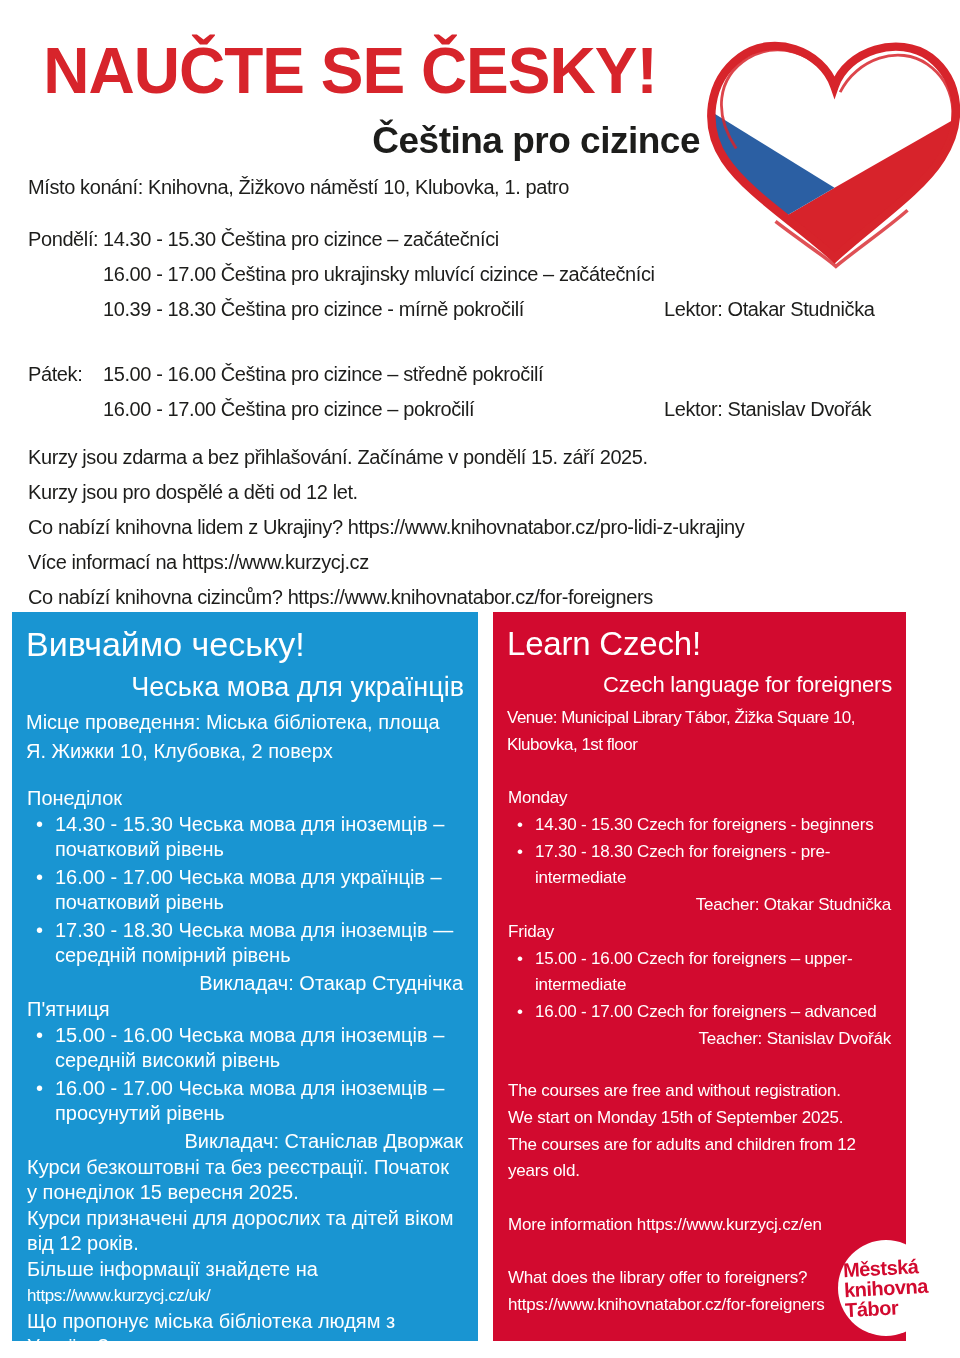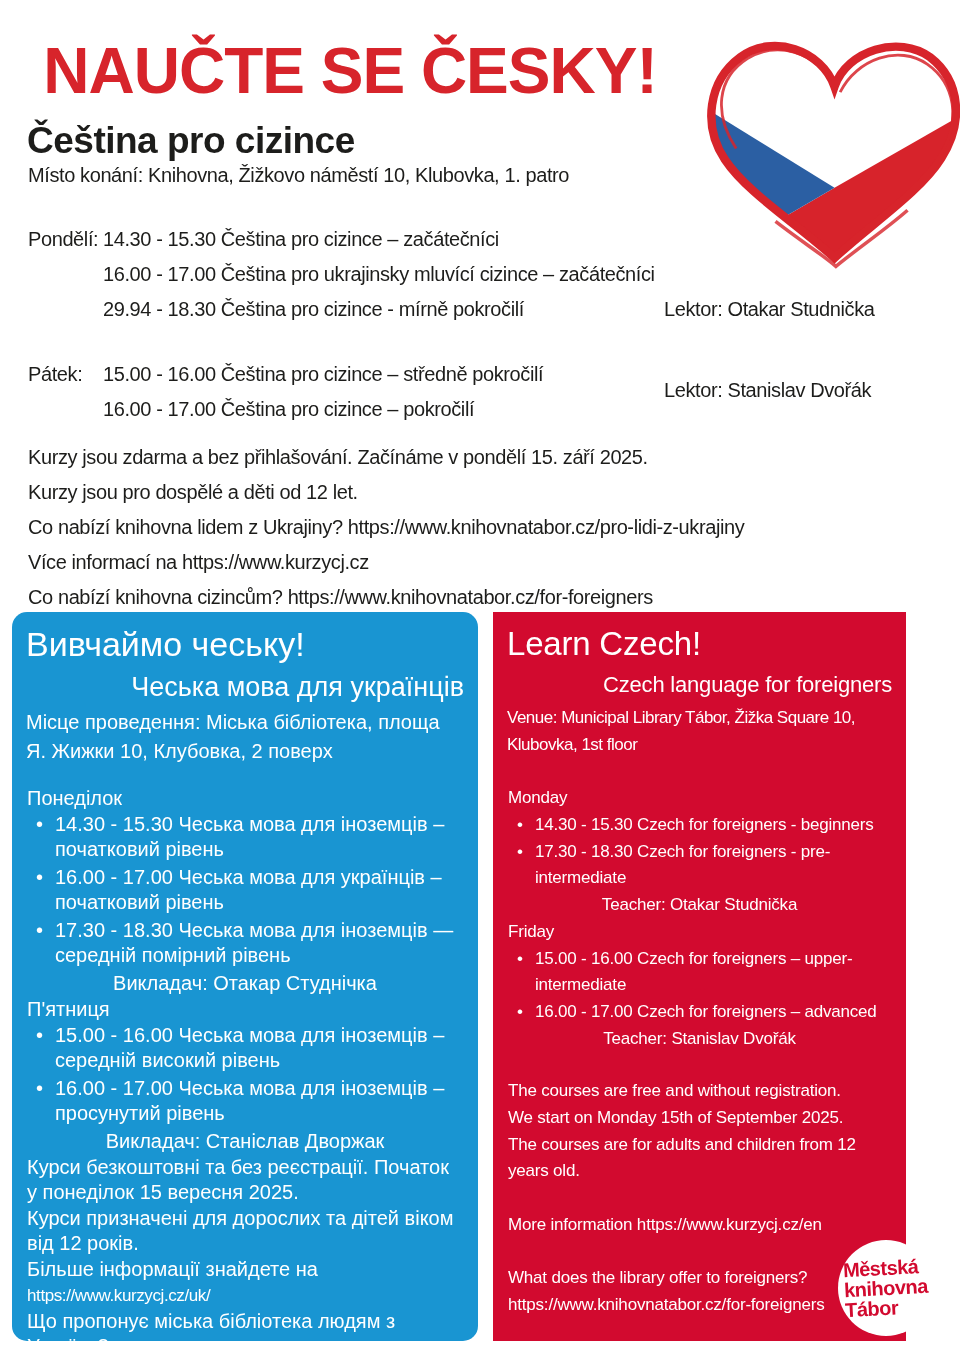--- a/index.html
+++ b/index.html
@@ -17,37 +17,37 @@
     overflow:hidden;
   }
   
   .poster-title{
     position:absolute;top:34px;left:0;width:700px;margin:0;
     text-align:center;font-size:64px;font-weight:700;letter-spacing:-1px;
     color:var(--title-red);white-space:nowrap;
   }
   .poster-subtitle{
     position:absolute;top:120px;left:0;width:700px;margin:0;
-    text-align:left;font-size:37px;font-weight:700;letter-spacing:-0.5px;padding-left:27px;
+    text-align:right;font-size:37px;font-weight:700;letter-spacing:-0.5px;
   }
   .cz-text{font-size:20px;letter-spacing:-0.4px;}
-  .venue-cz{position:absolute;left:28px;top:164px;margin:0;white-space:nowrap;}
+  .venue-cz{position:absolute;left:28px;top:176px;margin:0;white-space:nowrap;}
   .abs{position:absolute;margin:0;white-space:nowrap;}
   .info-block{position:absolute;left:28px;top:440px;}
   .info-block p{margin:0;line-height:35px;white-space:nowrap;}
   
   .heart-wrap{position:absolute;left:692px;top:22px;width:285px;height:250px;}
   
   .panel{
     position:absolute;top:612px;height:729px;box-sizing:border-box;
     color:#fff;padding:10px 14px;overflow:hidden;
   }
   .panel-ua{
     left:12px;width:466px;background:var(--panel-blue);
-    font-size:20px;line-height:25px;border-radius:15px;
+    font-size:20px;line-height:25px;
   }
   .panel-en{
     left:493px;width:413px;background:var(--panel-red);
     font-size:17px;line-height:26px;letter-spacing:-0.2px;
   }
   .panel h3{margin:2px 0 8px;font-weight:400;}
   .panel-ua h3{font-size:34px;line-height:40px;}
   .panel-en h3{font-size:33px;line-height:40px;}
   .panel h4{margin:0 0 6px;font-weight:400;text-align:right;}
   .panel-ua h4{font-size:27px;line-height:30px;}
@@ -55,21 +55,21 @@
   .panel .venue{margin:0;}
   .panel-ua .venue{line-height:29px;}
   .panel-en .venue{line-height:27px;letter-spacing:-0.5px;}
   .day-label{margin:0;}
   .panel-ua .day-first{margin-top:20px;}
   .panel-en .day-first{margin-top:27px;}
   .panel ul{list-style:none;margin:1px 0 0;padding:0;}
   .panel li{position:relative;padding-left:29px;margin-bottom:3px;}
   .panel-en li{padding-left:28px;margin-bottom:1px;}
   .panel li::before{content:"\2022";position:absolute;left:10px;}
-  .teacher{text-align:center;margin:1px 0 1px;}
+  .teacher{text-align:right;margin:1px 0 1px;}
   .panel-ua .notes{margin-top:1px;}
   .panel p{margin:1px;}
   .small-url{font-size:17px;letter-spacing:-0.4px;font-weight:400;}
   .panel-ua .url-line{line-height:25px;}
   .panel-en .notes{margin-top:26px;}
   .panel-en .more-info{margin-top:28px;}
   .panel-en .question{margin-top:27px;}
   
   .logo-circle{
     position:absolute;left:838px;top:1240px;width:96px;height:96px;
@@ -104,27 +104,27 @@
     <path d="M30 90 C14 66 16 40 38 26 C60 13 86 22 97 42" fill="none" stroke="#d7242b" stroke-width="2" opacity="0.85"></path>
     <path d="M104 50 C116 26 146 16 166 30 C186 44 190 70 176 94" fill="none" stroke="#d7242b" stroke-width="2" opacity="0.85"></path>
     <path d="M58 142 C76 156 92 166 101 174 C118 160 136 148 152 134" fill="none" stroke="#d7242b" stroke-width="2.5" opacity="0.8"></path>
   </svg>
 </div>
 
 <div>
   <p class="abs cz-text" style="left:28px;top:228px">Pondělí:</p>
   <p class="abs cz-text" style="left:103px;top:228px">14.30 - 15.30 Čeština pro cizince – začátečníci</p>
   <p class="abs cz-text" style="left:103px;top:263px">16.00 - 17.00 Čeština pro ukrajinsky mluvící cizince – začátečníci</p>
-  <p class="abs cz-text" style="left:103px;top:298px">29.94 - 18.30 Čeština pro cizince - mírně pokročilí</p>
+  <p class="abs cz-text" style="left:103px;top:298px">10.39 - 18.30 Čeština pro cizince - mírně pokročilí</p>
   <p class="abs cz-text" style="left:664px;top:298px">Lektor: Otakar Studnička</p>
 
   <p class="abs cz-text" style="left:28px;top:363px">Pátek:</p>
   <p class="abs cz-text" style="left:103px;top:363px">15.00 - 16.00 Čeština pro cizince – středně pokročilí</p>
   <p class="abs cz-text" style="left:103px;top:398px">16.00 - 17.00 Čeština pro cizince – pokročilí</p>
-  <p class="abs cz-text" style="left:664px;top:379px">Lektor: Stanislav Dvořák</p>
+  <p class="abs cz-text" style="left:664px;top:398px">Lektor: Stanislav Dvořák</p>
 </div>
 
 <div class="info-block cz-text">
   <p>Kurzy jsou zdarma a bez přihlašování. Začínáme v pondělí 15. září 2025.</p>
   <p>Kurzy jsou pro dospělé a děti od 12 let.</p>
   <p>Co nabízí knihovna lidem z Ukrajiny? https://www.knihovnatabor.cz/pro-lidi-z-ukrajiny</p>
   <p>Více informací na https://www.kurzycj.cz</p>
   <p>Co nabízí knihovna cizincům? https://www.knihovnatabor.cz/for-foreigners</p>
 </div>
 

